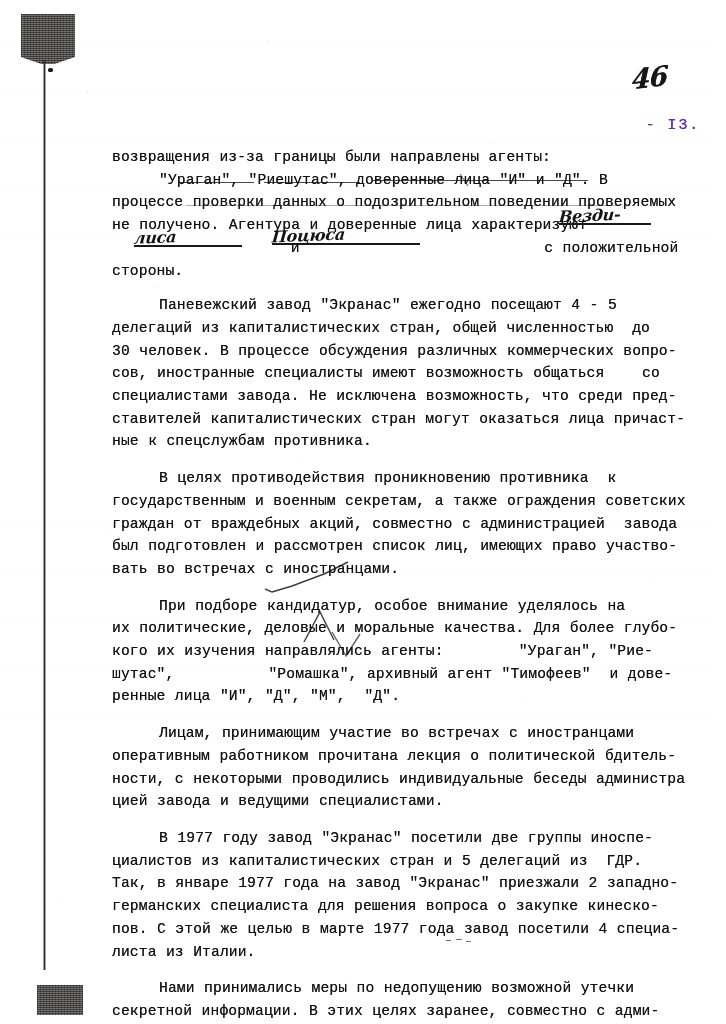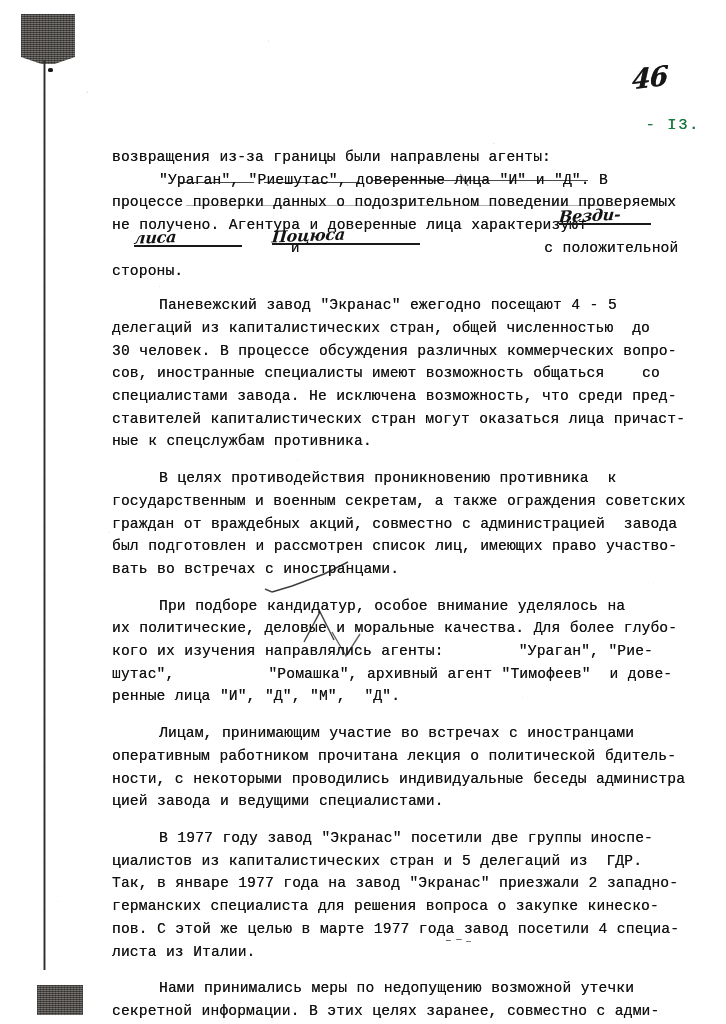--- a/index.html
+++ b/index.html
@@ -129,21 +129,21 @@
     letter-spacing: -1px;
     color: #1a1a1a;
     transform: rotate(-7deg) skewX(-9deg);
   }
   .page-no {
     position: absolute;
     right: 26px;
     top: 116px;
     font-size: 15.5px;
     letter-spacing: 1.6px;
-    color: #15803d;
+    color: #6d28d9;
     font-family: Liberation Mono, monospace;
   }
 
   
   .body {
     position: absolute;
     left: 112px;
     top: 146px;
     width: 630px;
   }

